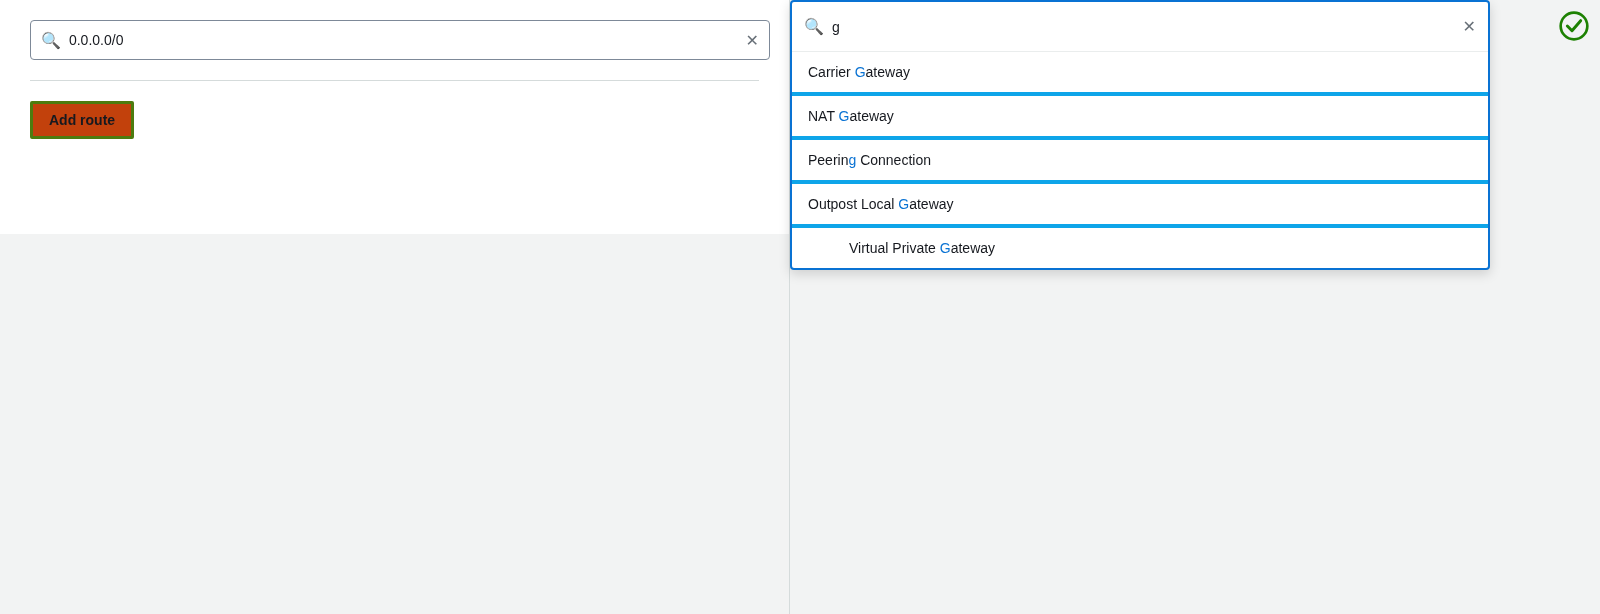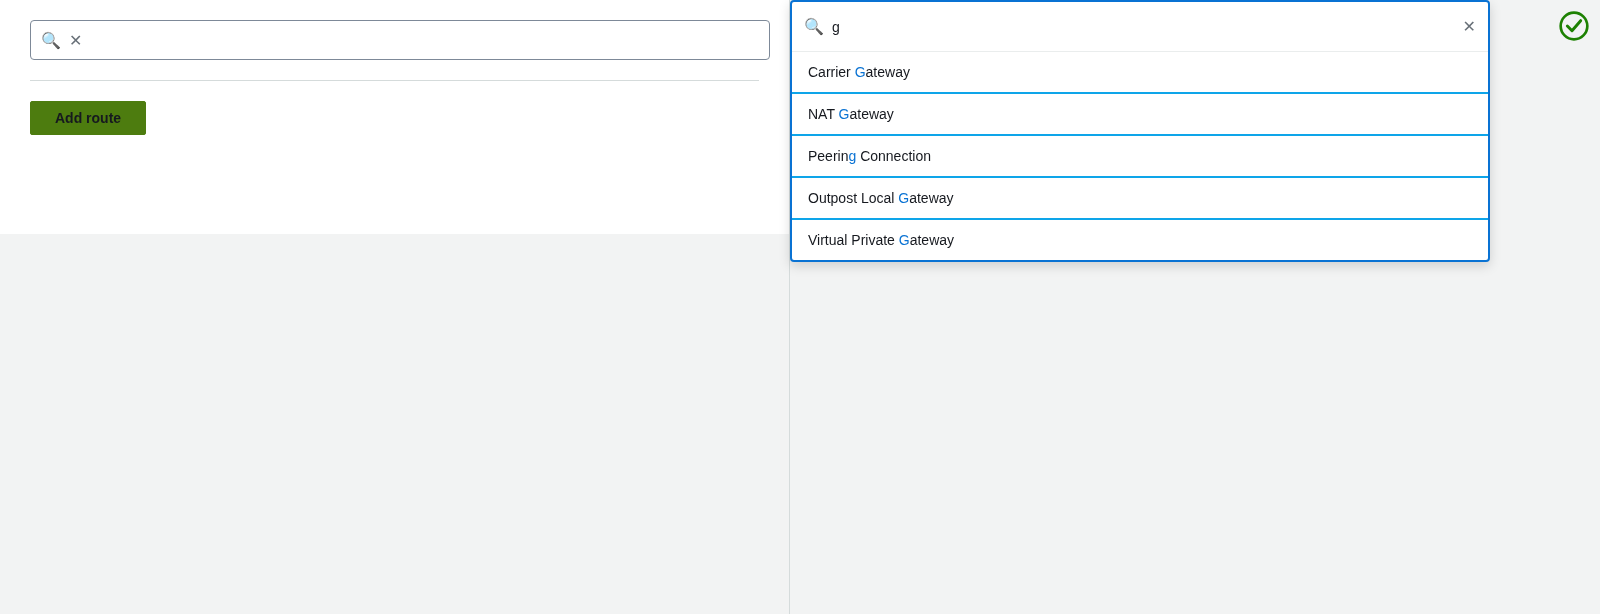--- a/index.html
+++ b/index.html
@@ -68,24 +68,24 @@
       flex-shrink: 0;
     }
 
     .divider {
       border: none;
       border-top: 1px solid #d5dbdb;
       margin: 20px 0;
     }
 
     .add-route-btn {
-      border: 1px solid #4d7c0f;
-      background: #4d7c0f;
+      border: 3px solid #4d7c0f;
+      background: #c2410c;
       border-radius: 2px;
-      padding: 8px 24px;
+      padding: 8px 16px;
       font-size: 14px;
       font-weight: 700;
       color: #16191f;
       cursor: pointer;
       display: inline-block;
     }
 
     .bottom-gray {
       position: absolute;
       bottom: 0;
@@ -144,30 +144,31 @@
       cursor: pointer;
       font-size: 16px;
     }
 
     .dropdown-list {
       list-style: none;
     }
 
     .dropdown-item {
       padding: 12px 16px;
-      border-bottom: 2px solid #0ea5e9;
+      border-bottom: 4px solid #0ea5e9;
       cursor: pointer;
       font-size: 14px;
       color: #16191f;
       display: flex;
       align-items: center;
     }
 
     .dropdown-item:last-child {
       border-bottom: none;
+      margin-left: 41px;
     }
 
     .highlight {
       color: #0972d3;
       font-weight: 400;
     }
 
     
     .check-icon-container {
       position: absolute;
@@ -183,20 +184,21 @@
     }
   </style>
 </head>
 <body>
 
 <div class="page-container">
 
   <div class="left-panel">
     <div class="search-field-container">
       <span class="search-icon-left">🔍</span>
+      <input class="search-input" type="text" value="0.0.0.0/0" style="">
       <span class="clear-icon">✕</span>
     </div>
 
     <hr class="divider">
 
     <button class="add-route-btn">Add route</button>
 
     <div class="bottom-gray"></div>
   </div>
 

